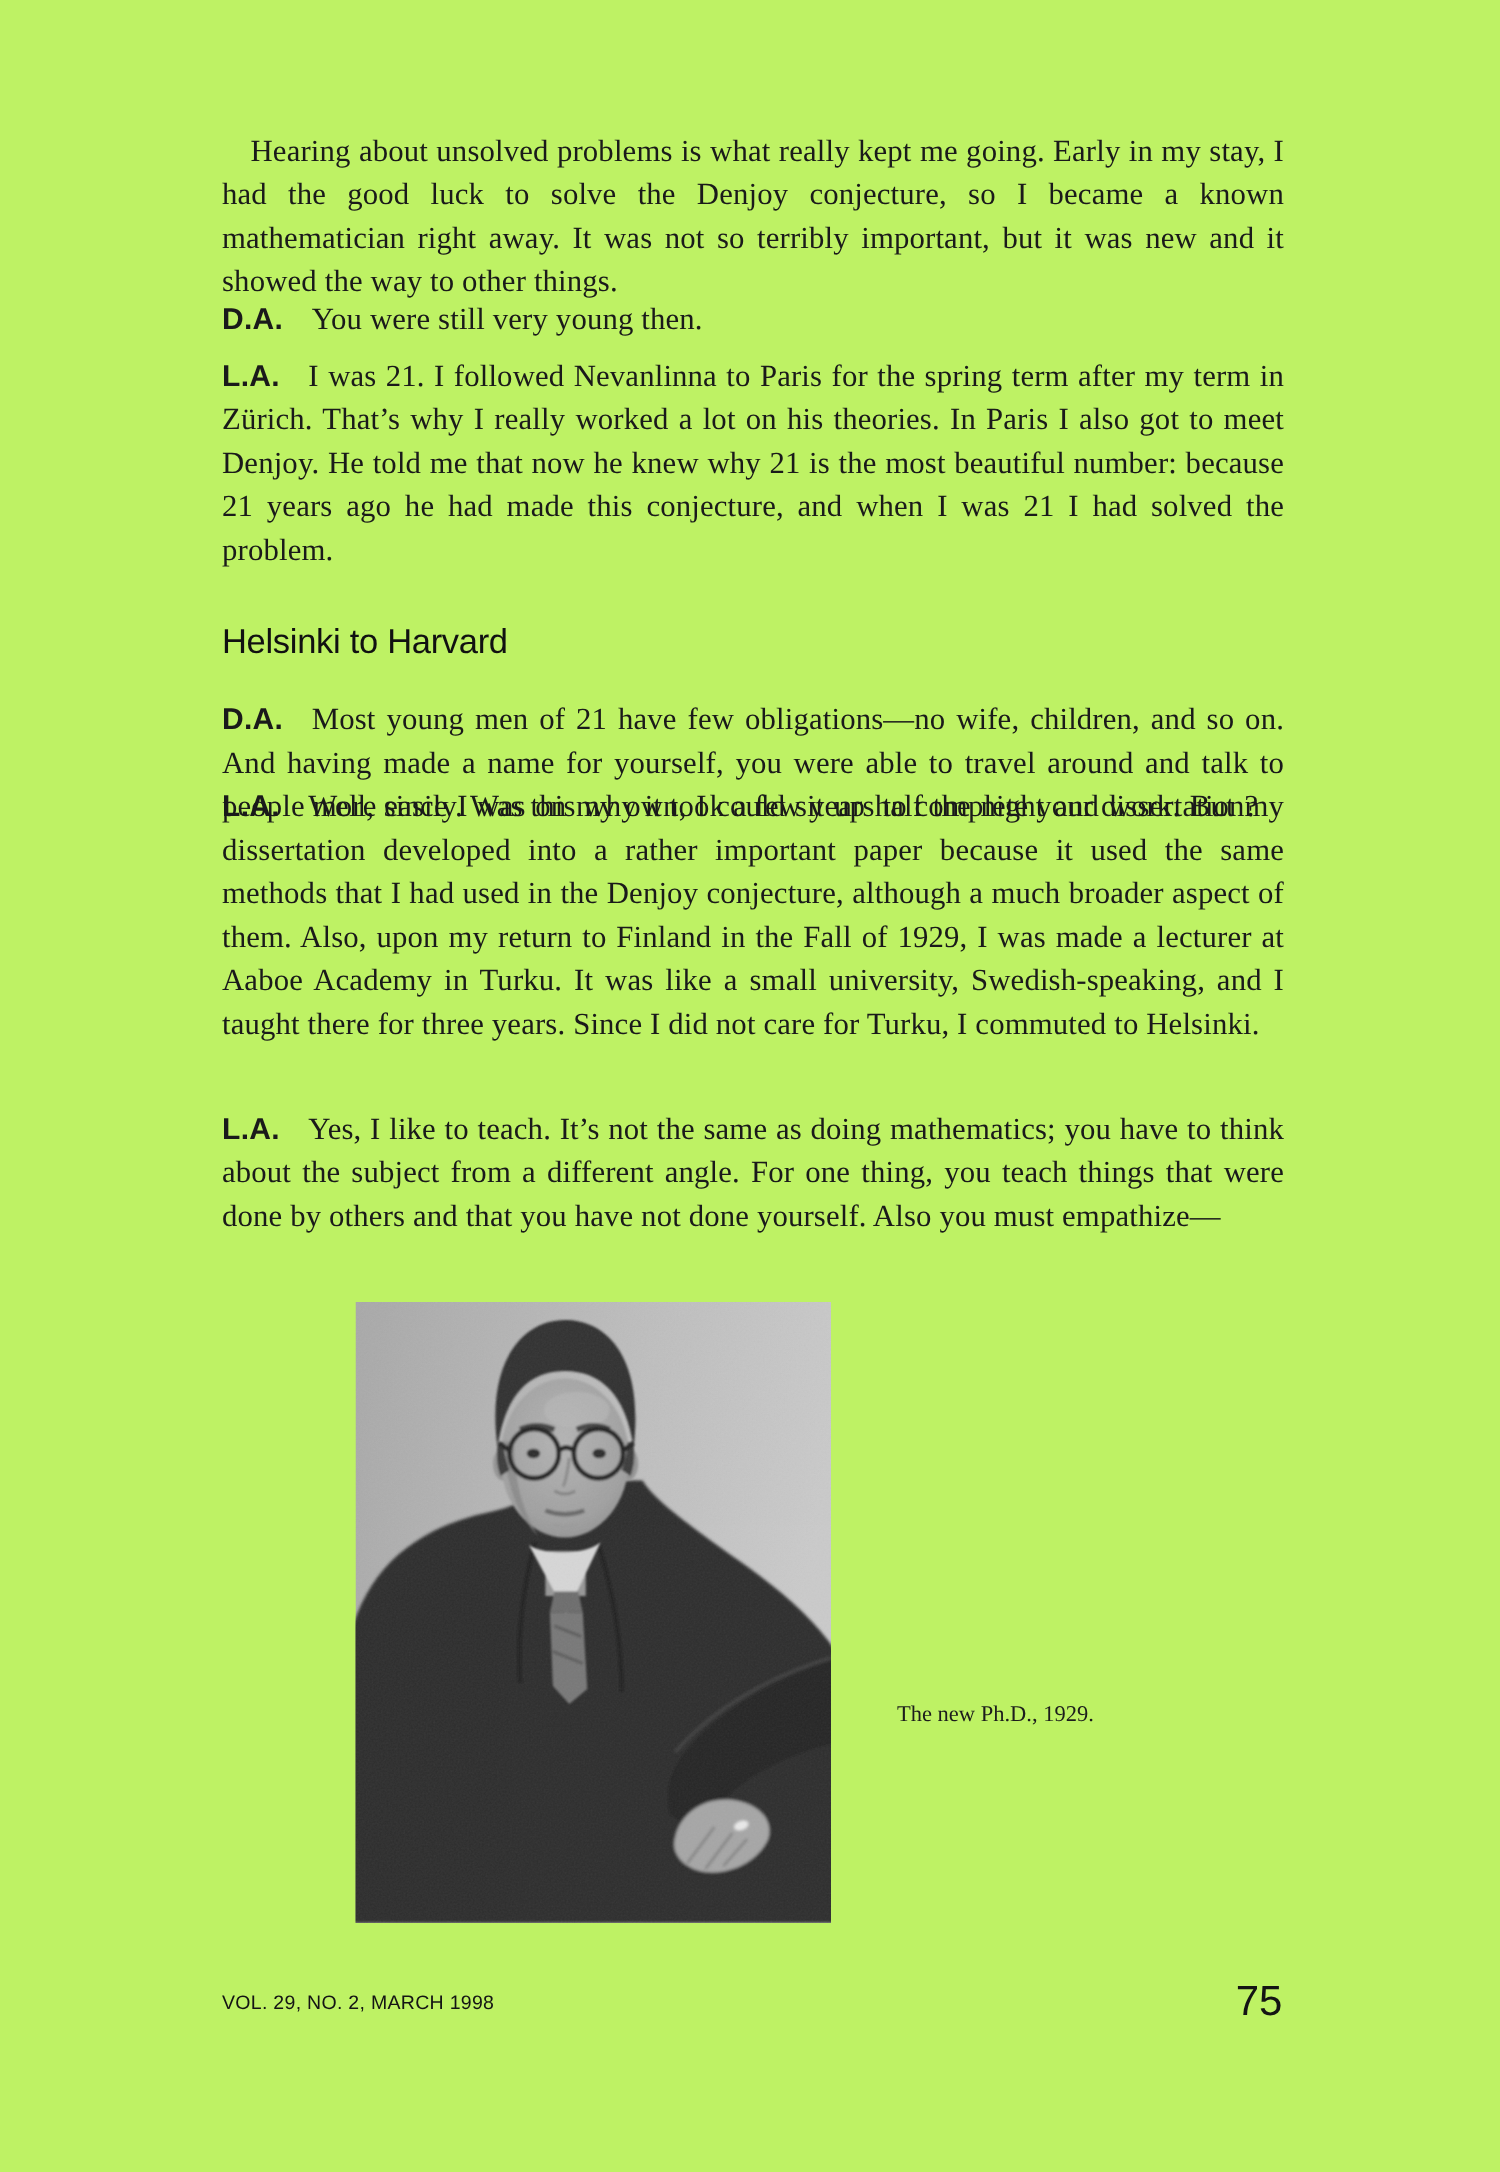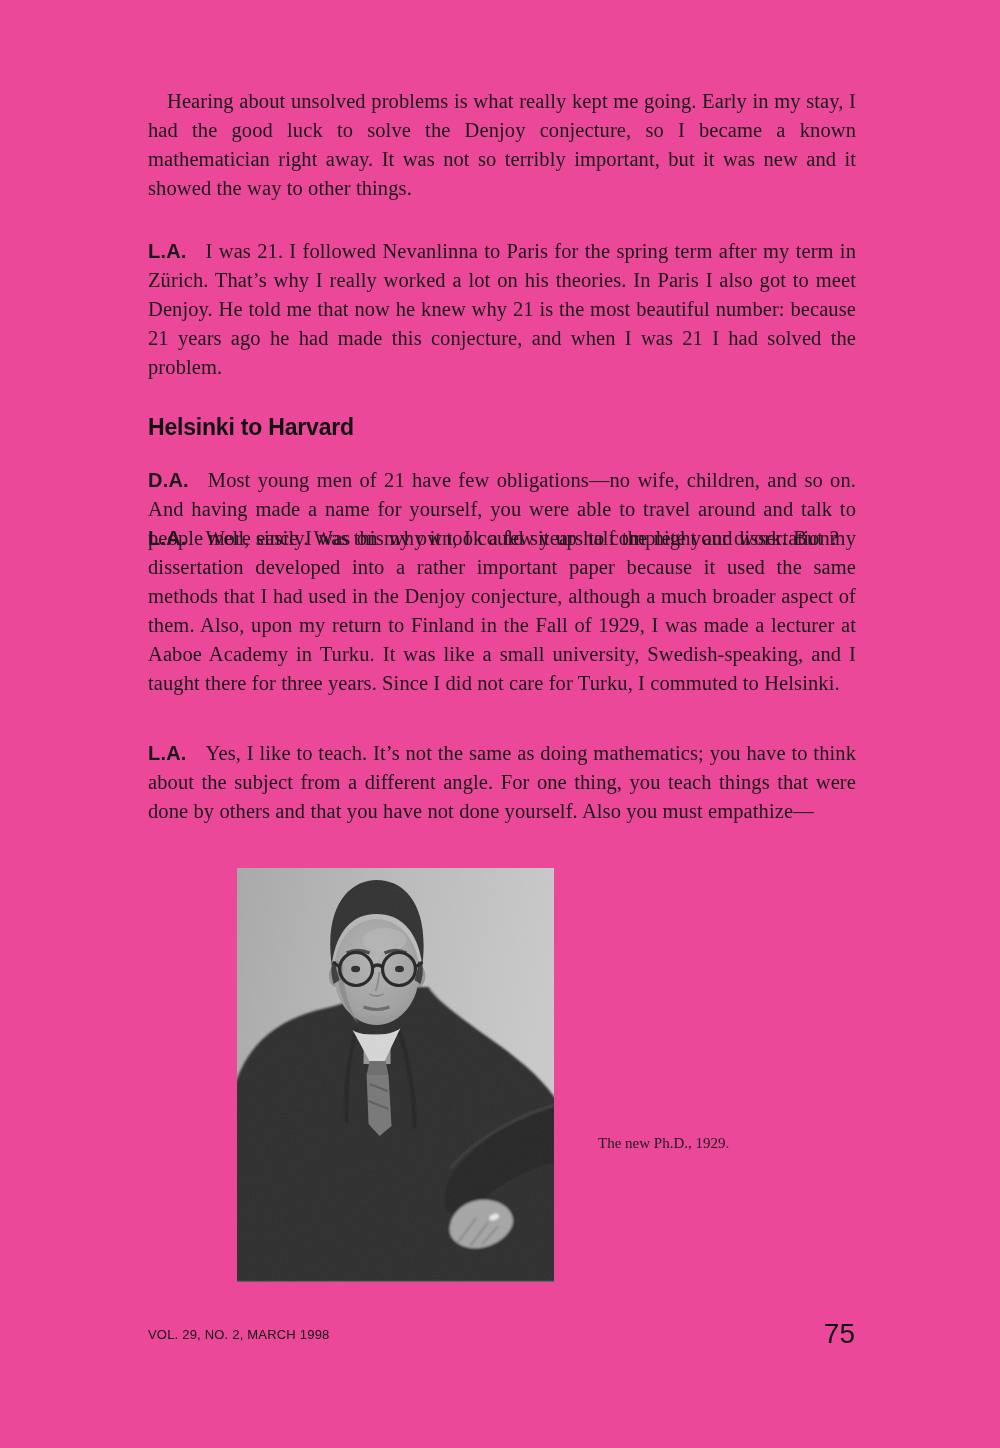--- a/index.html
+++ b/index.html
@@ -4,21 +4,21 @@
 <style>
   html, body {
     margin: 0;
     padding: 0;
     background: #ffffff;
   }
   .page {
     position: relative;
     width: 1000px;
     height: 1448px;
-    background: #ec4899;
+    background: #bef264;
     font-family: "Liberation Serif", serif;
     color: #1a1a1a;
     overflow: hidden;
   }
   .blk {
     position: absolute;
     left: 148px;
     width: 708px;
   }
   p.body {
@@ -34,21 +34,21 @@
     font-weight: bold;
     font-size: 20px;
     letter-spacing: 0.2px;
     padding-right: 19px;
   }
   h2.section {
     position: absolute;
     left: 148px;
     margin: 0;
     font-family: "Liberation Sans", sans-serif;
-    font-weight: bold;
+    font-weight: normal;
     font-size: 23px;
     letter-spacing: -0.2px;
     color: #111111;
   }
   .photo-wrap {
     position: absolute;
     left: 237px;
     top: 868px;
     width: 317px;
     height: 414px;
@@ -81,20 +81,23 @@
     color: #141414;
   }
 </style>
 </head>
 <body>
 
 <div class="page">
 
   <p class="body blk indent" style="top:87px">Hearing about unsolved problems is what really kept me going. Early in my stay, I had the good luck to solve the Denjoy conjecture, so I became a known mathematician right away. It was not so terribly important, but it was new and it showed the way to other things.</p>
 
+  <p class="body blk" style="top:199px">
+    <span class="spk">D.A.</span><span>You were still very young then.</span>
+  </p>
 
   <p class="body blk" style="top:237px">
     <span class="spk">L.A.</span><span>I was 21. I followed Nevanlinna to Paris for the spring term after my term in Zürich. That’s why I really worked a lot on his theories. In Paris I also got to meet Denjoy. He told me that now he knew why 21 is the most beautiful number: because 21 years ago he had made this conjecture, and when I was 21 I had solved the problem.</span>
   </p>
 
   <h2 class="section" style="top:414px">Helsinki to Harvard</h2>
 
   <p class="body blk" style="top:466px">
     <span class="spk">D.A.</span><span>Most young men of 21 have few obligations—no wife, children, and so on. And having made a name for yourself, you were able to travel around and talk to people more easily. Was this why it took a few years to complete your dissertation?</span>
   </p>

